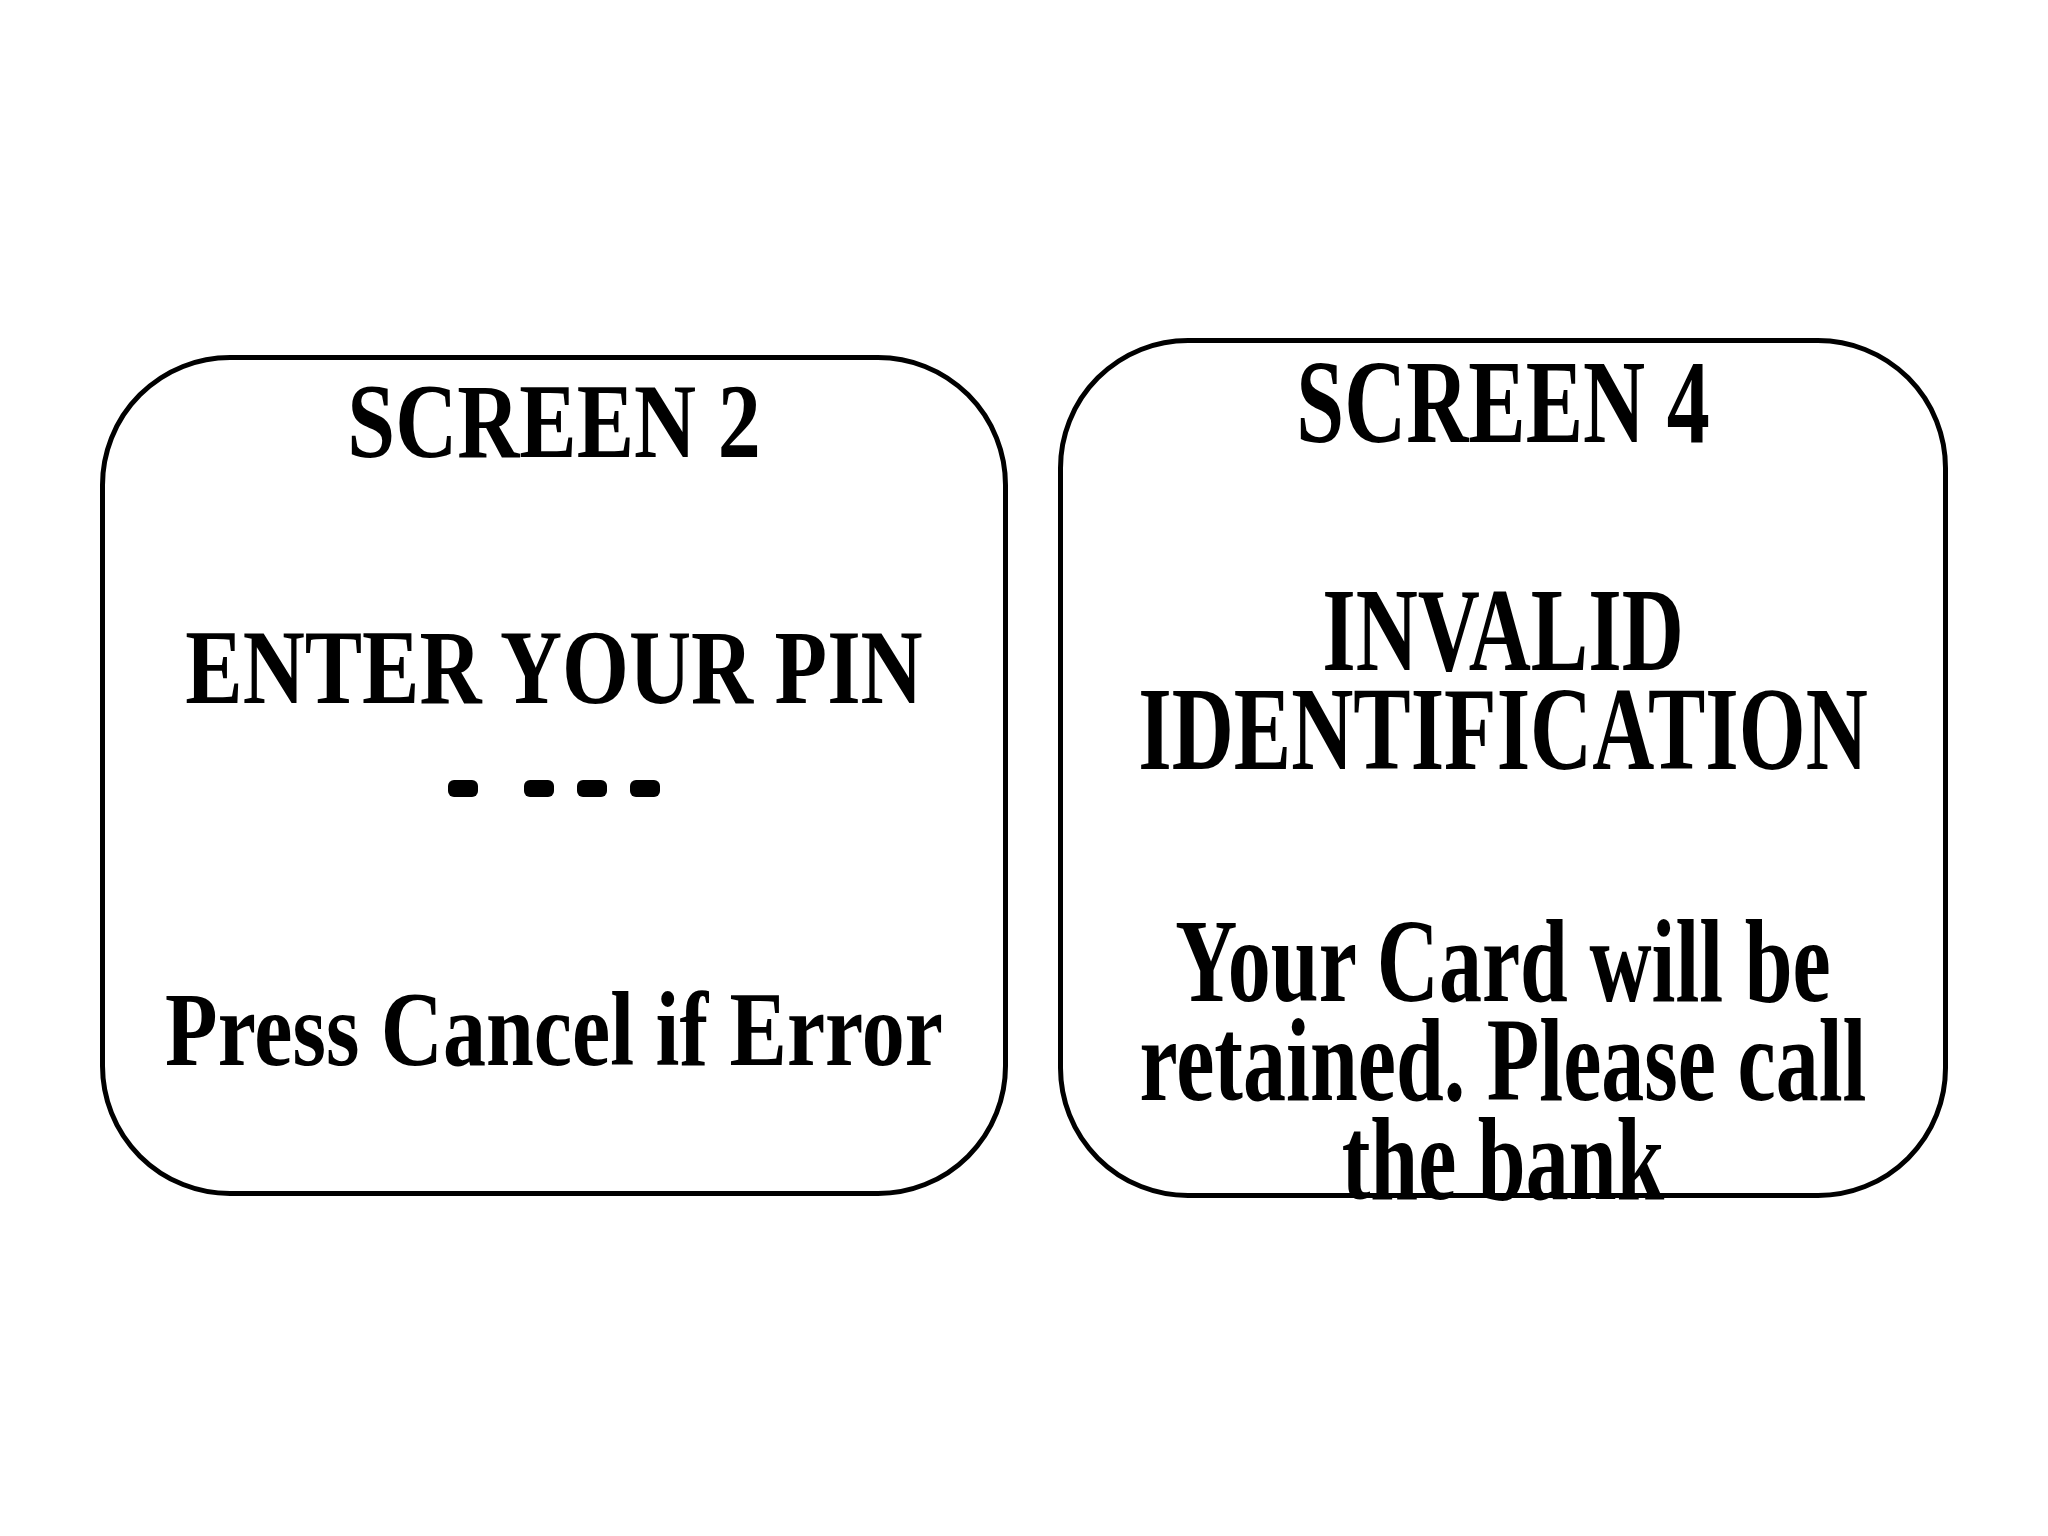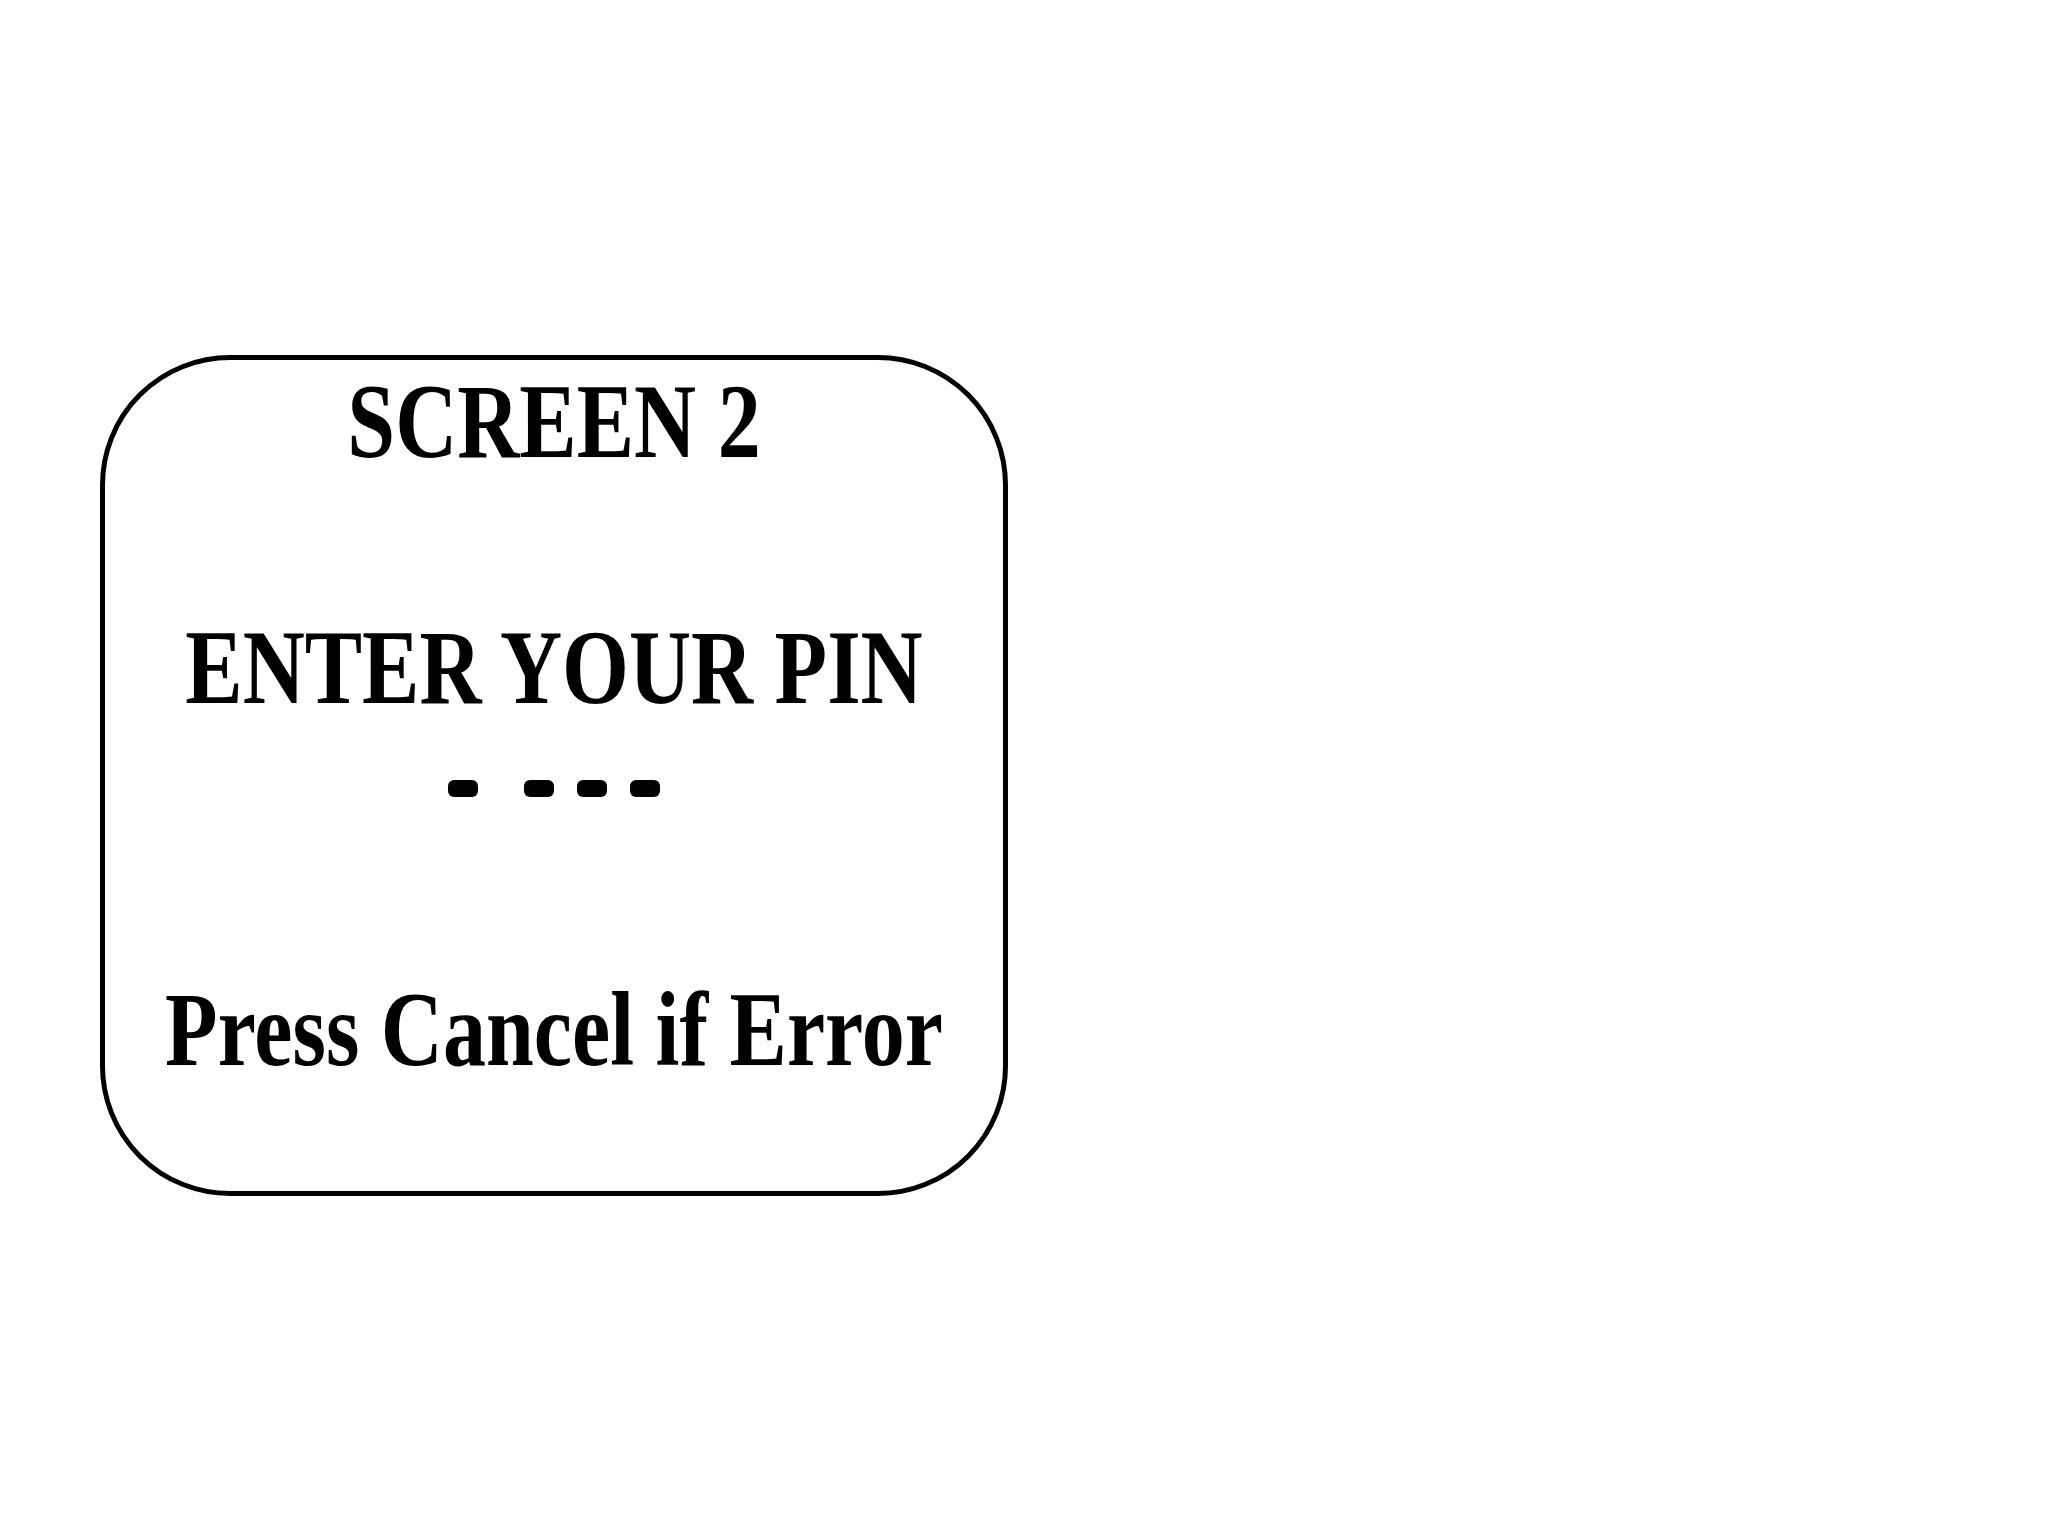--- a/index.html
+++ b/index.html
@@ -84,14 +84,22 @@
         <span class="pin-gap"></span>
         <span class="pin-dash"></span>
         <span class="pin-gap"></span>
         <span class="pin-dash"></span>
         <span class="pin-gap"></span>
         <span class="pin-dash"></span>
       </div>
     <div class="line lt instruction">Press Cancel if Error</div>
   </section>
 
+  <section class="panel panel-right">
+    <div class="line rt title4">SCREEN 4</div>
+    <div class="line rt error">INVALID
+IDENTIFICATION</div>
+    <div class="line rt notice">Your Card will be
+retained. Please call
+the bank</div>
+  </section>
 
 </div>
 
 </body></html>

